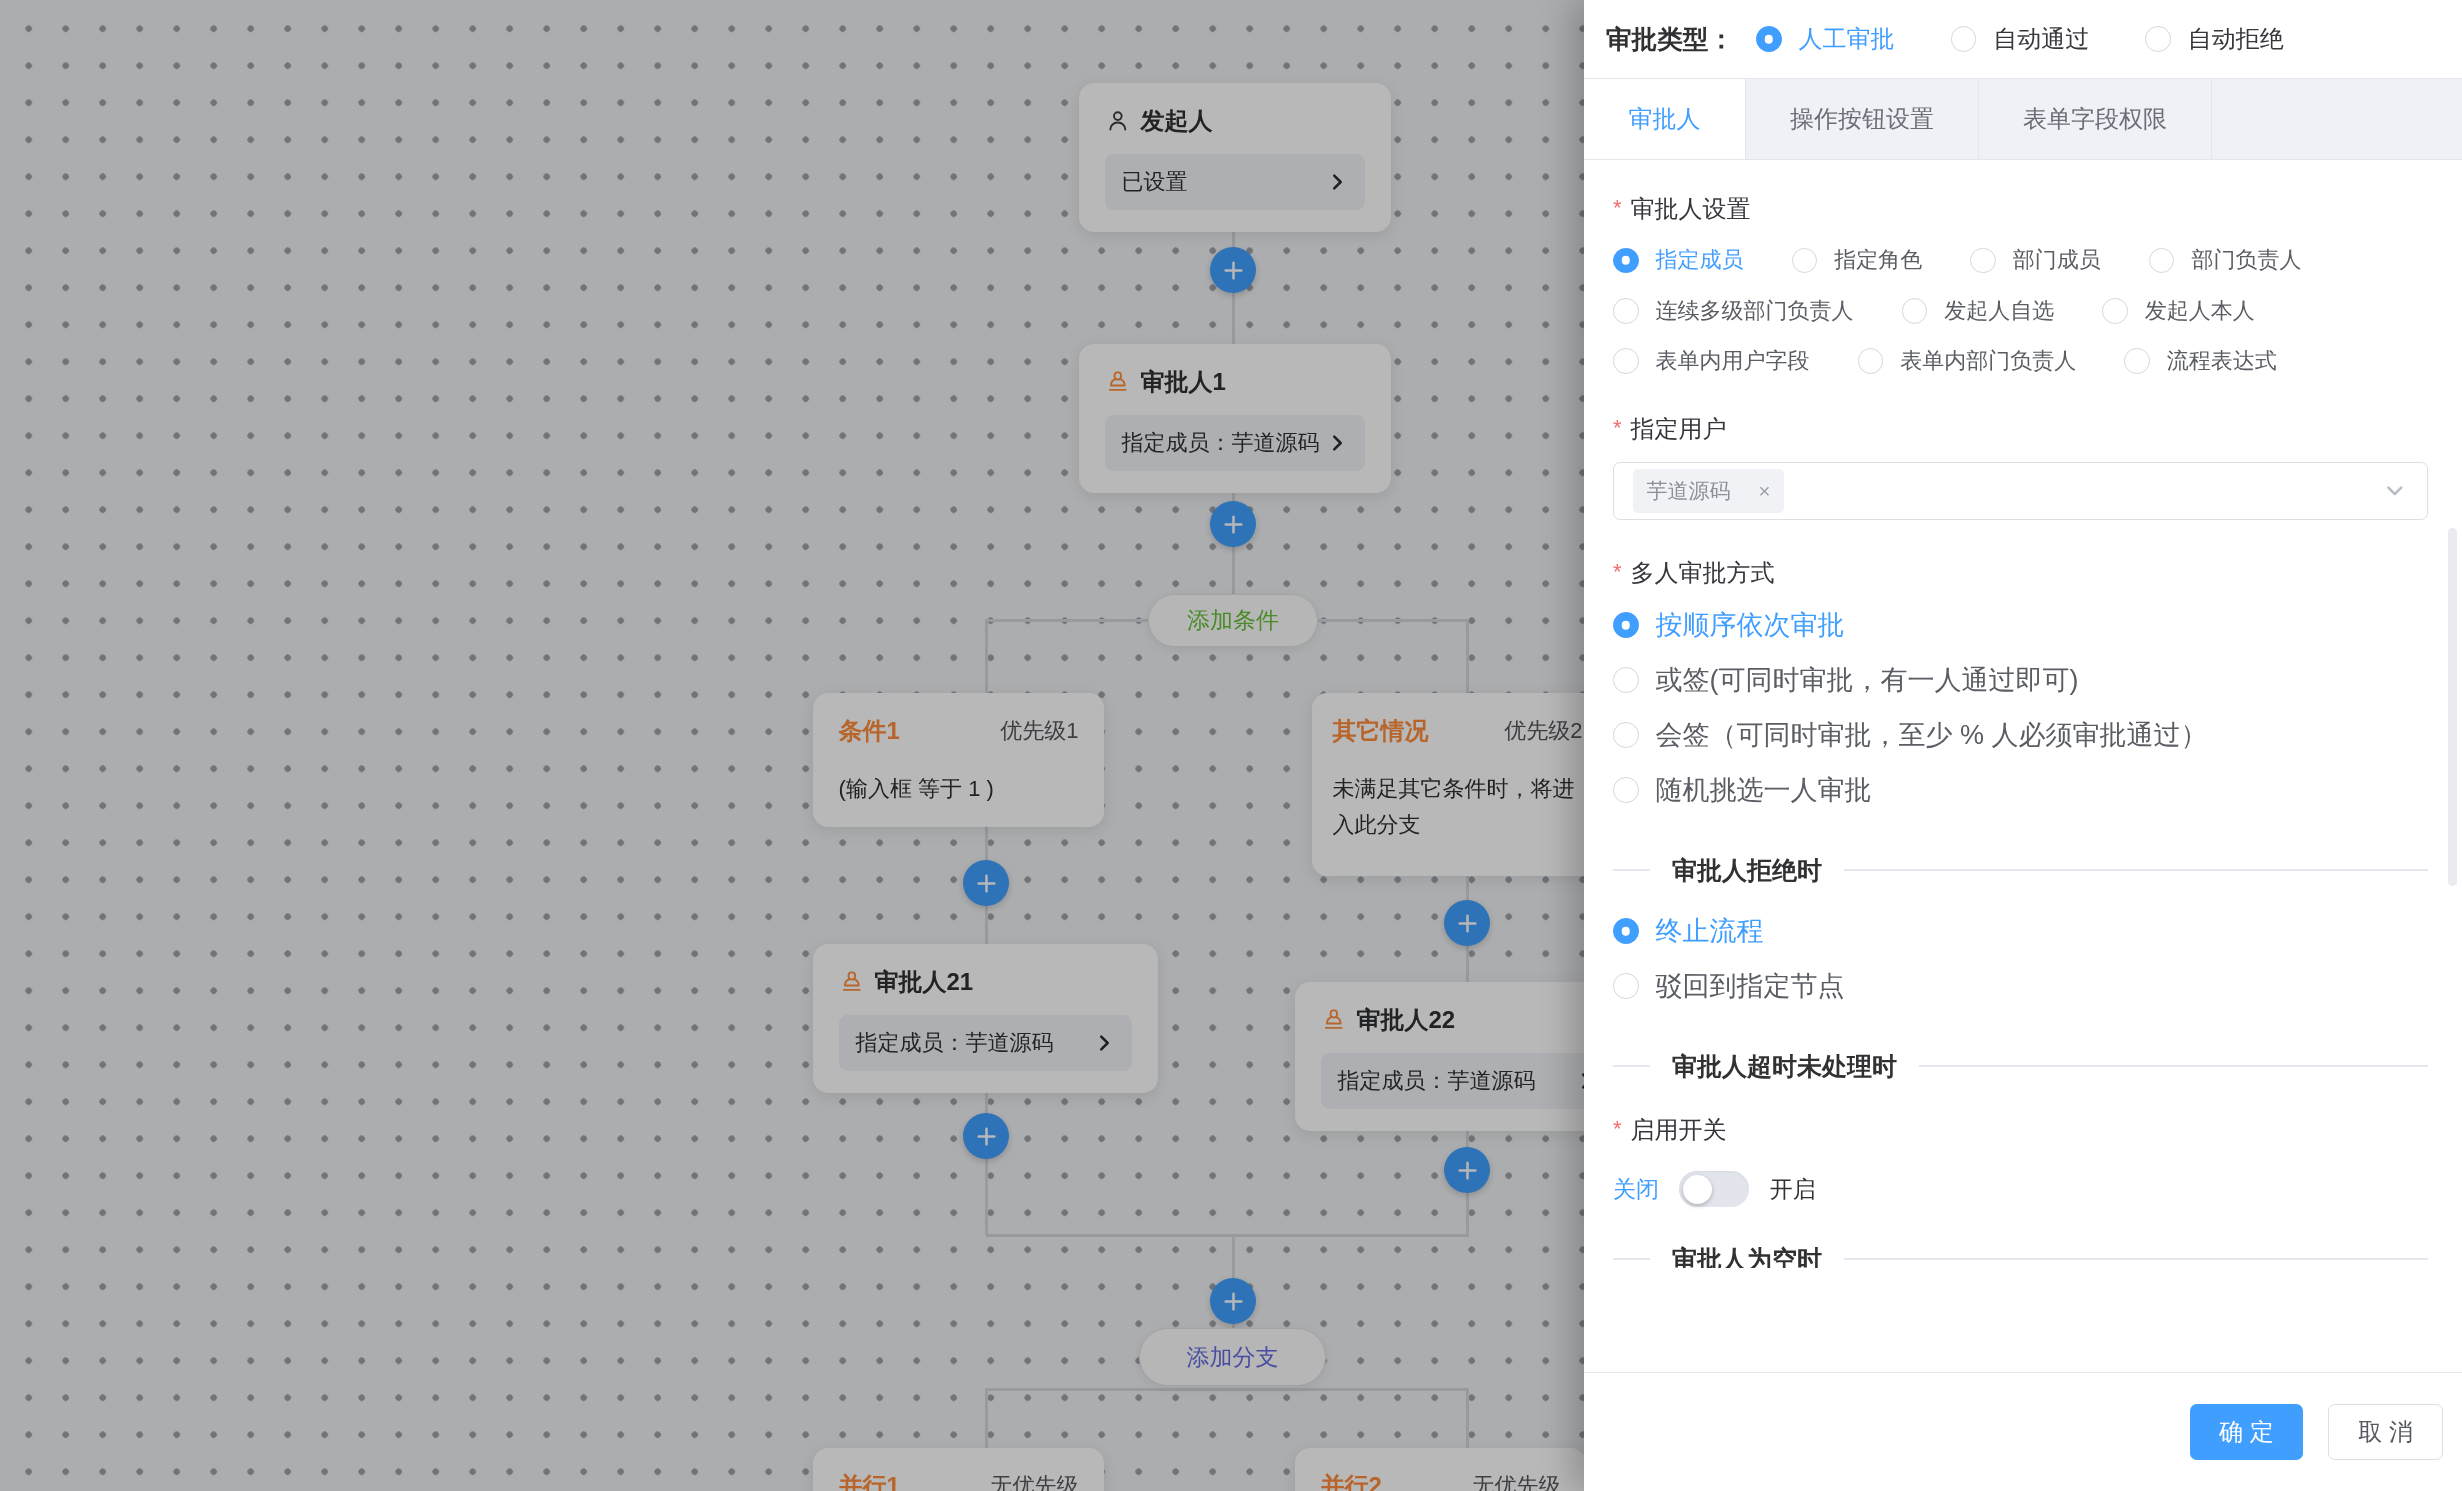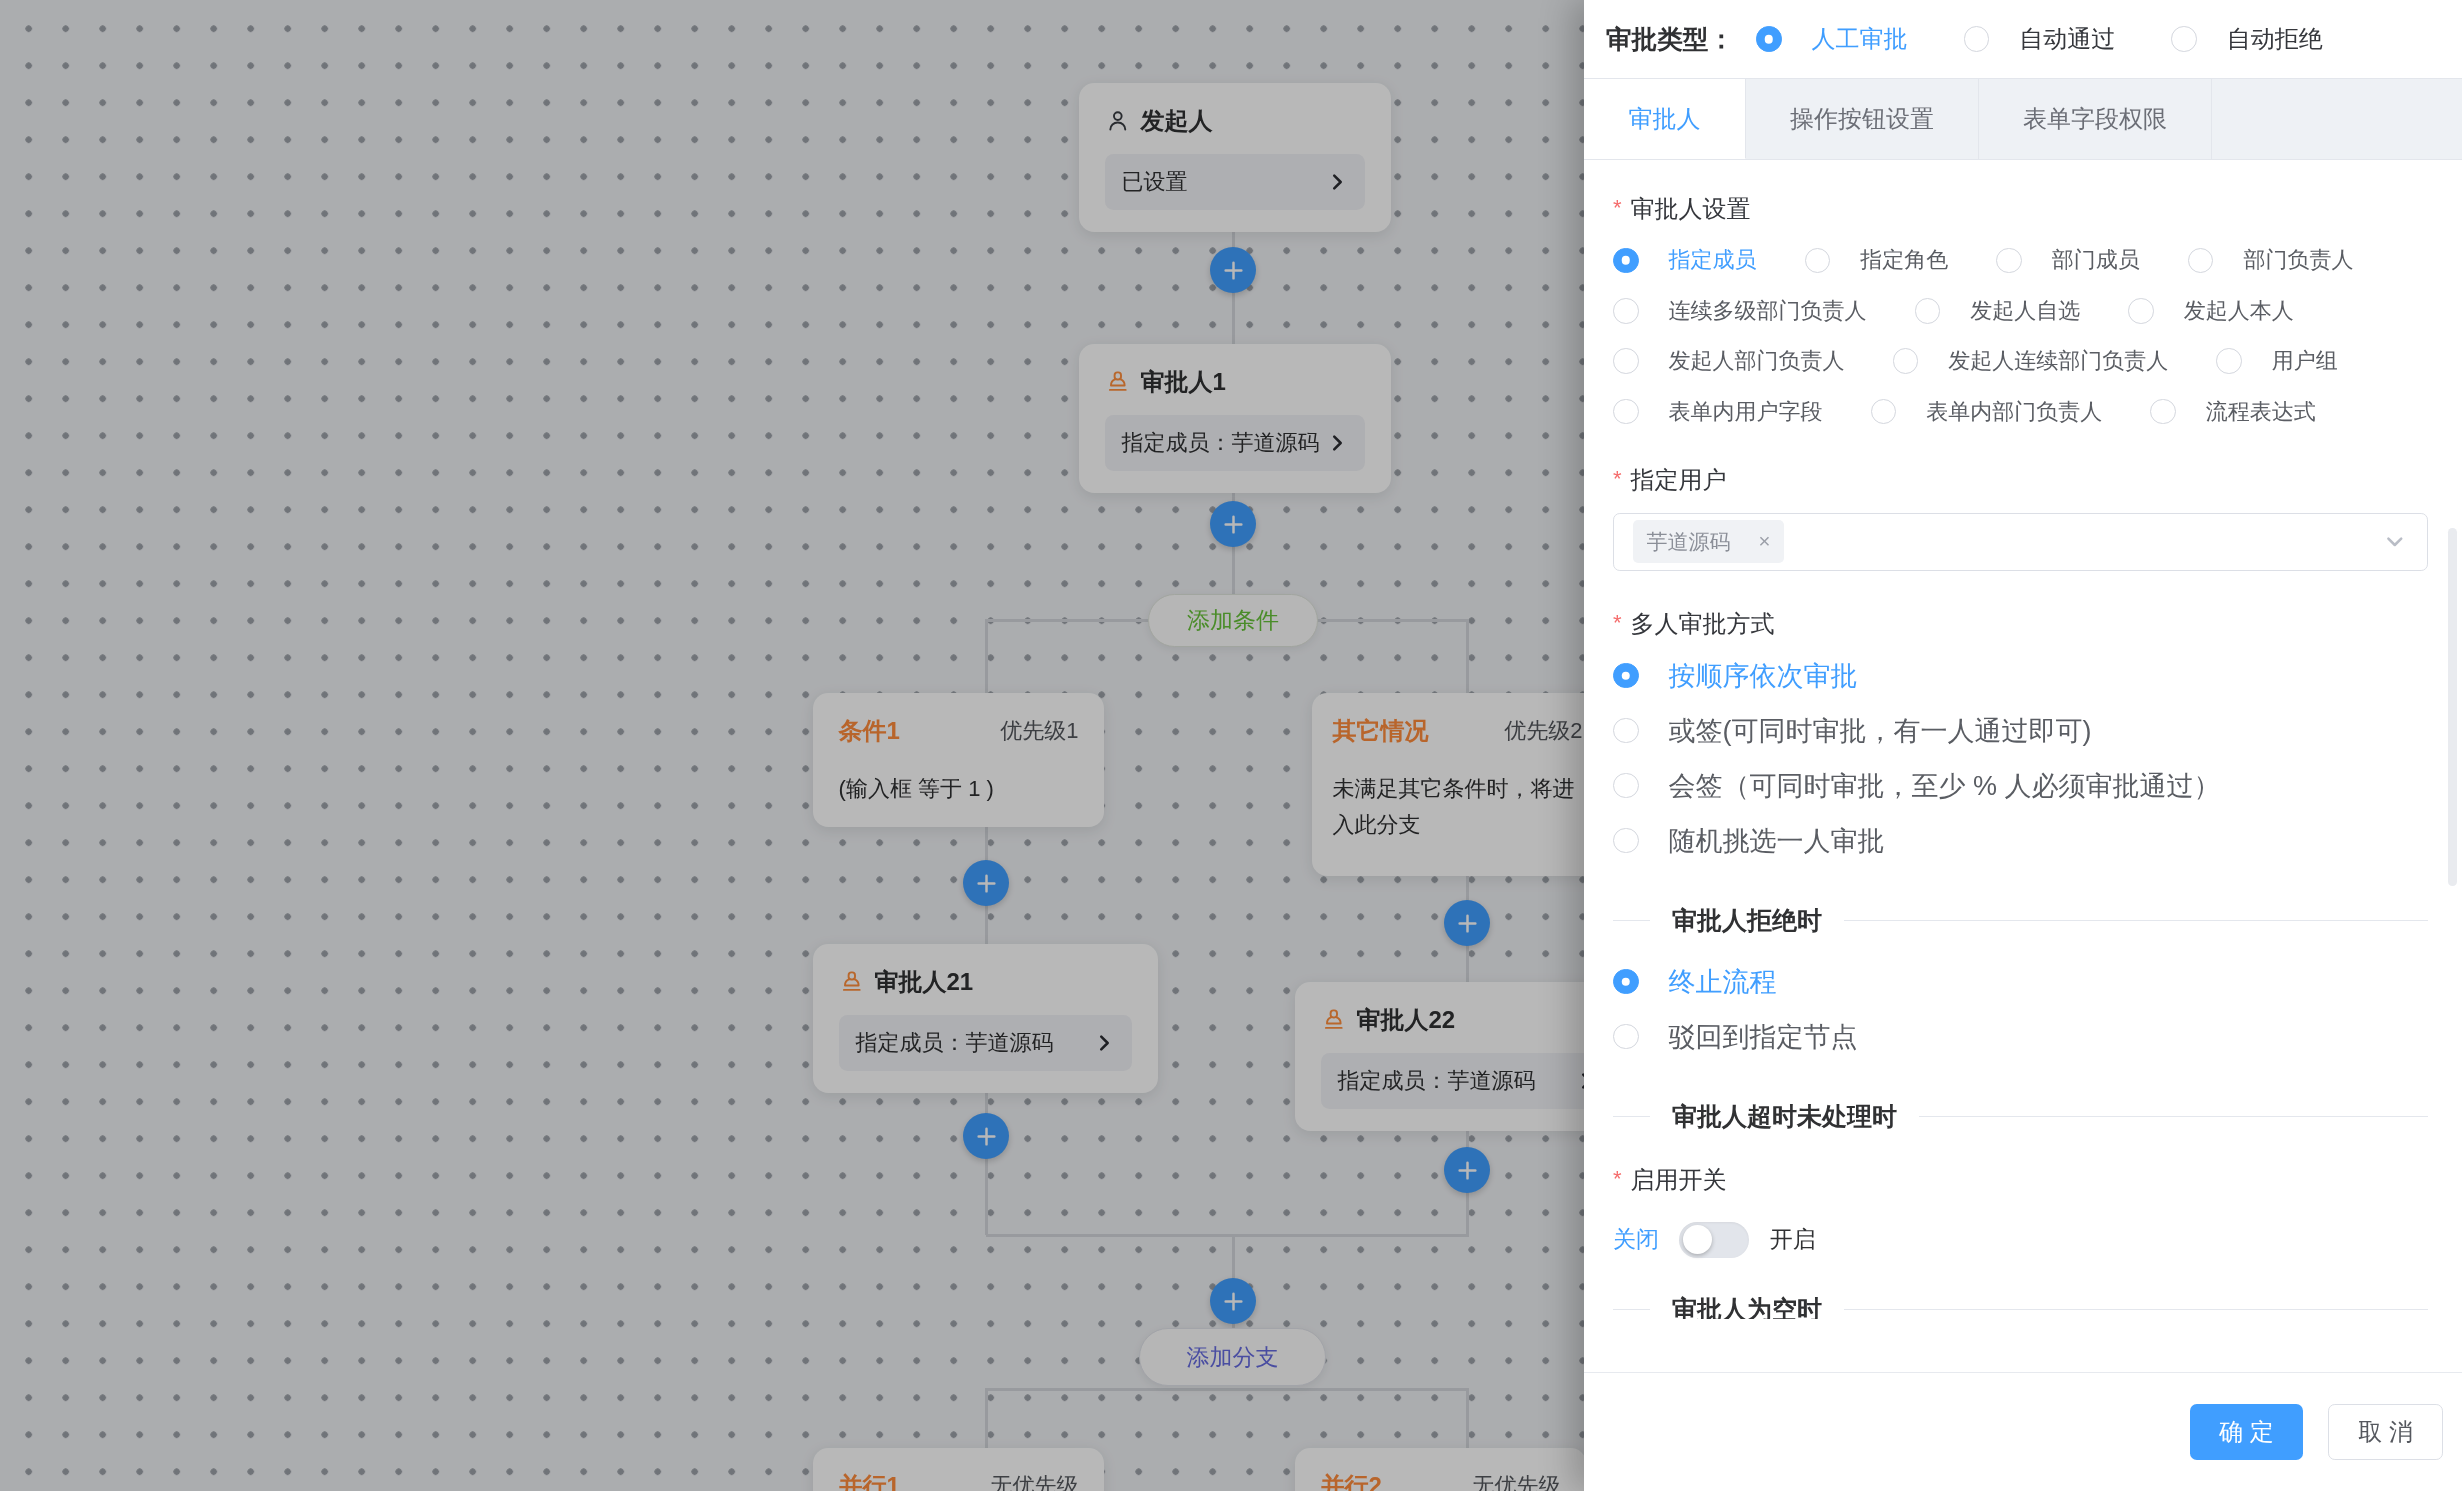--- a/index.html
+++ b/index.html
@@ -46,21 +46,21 @@
   .mask { position:absolute; inset:0; background:rgba(0,0,0,.28); z-index:50; }
 
   
   .drawer { position:absolute; top:0; right:0; width:878px; height:1491px; background:#ffffff;
     z-index:100; box-shadow:-12px 0 31px rgba(0,0,0,.22); }
 
   .atype-row { display:flex; align-items:center; height:78px; padding:0 22px; }
   .atype-label { font-size:25.6px; font-weight:bold; color:#303133; margin-right:22px; }
   .atype-row .radio-item { margin-right:56px; }
 
-  .radio-item { display:inline-flex; align-items:center; gap:30px; cursor:pointer; font-size:22px; color:#5a5d63; }
+  .radio-item { display:inline-flex; align-items:center; gap:17px; cursor:pointer; font-size:22px; color:#5a5d63; }
   .radio-circ { width:25.6px; height:25.6px; border-radius:50%; background:#fff; border:1.7px solid #d4d7de; position:relative; flex:0 0 auto; }
   .radio-item.is-active .radio-circ { background:#409eff; border-color:#409eff; }
   .radio-item.is-active .radio-circ::after { content:""; position:absolute; left:50%; top:50%;
     width:8.5px; height:8.5px; border-radius:50%; background:#fff; transform:translate(-50%,-50%); }
   .radio-item.is-active .radio-lab { color:#409eff; }
   .atype-row .radio-lab { font-size:24px; color:#35373c; }
 
   .tabs { display:flex; height:82px; background:#eef1f5; border-top:0.9px solid #e3e6ec; border-bottom:0.9px solid #e3e6ec; }
   .tab { display:flex; align-items:center; justify-content:center; font-size:24px; color:#6b6e76;
     padding:0 44px; cursor:pointer; border-right:0.9px solid #e3e6ec; }
@@ -374,37 +374,20 @@
 
         <span class="radio-item">
           <span class="radio-circ"></span>
           <span class="radio-lab">发起人本人</span>
         </span>
       </div>
     <div class="radio-row">
 
         <span class="radio-item">
           <span class="radio-circ"></span>
-          <span class="radio-lab">发起人部门负责人</span>
-        </span>
-
-        <span class="radio-item">
-          <span class="radio-circ"></span>
-          <span class="radio-lab">发起人连续部门负责人</span>
-        </span>
-
-        <span class="radio-item">
-          <span class="radio-circ"></span>
-          <span class="radio-lab">用户组</span>
-        </span>
-      </div>
-    <div class="radio-row">
-
-        <span class="radio-item">
-          <span class="radio-circ"></span>
           <span class="radio-lab">表单内用户字段</span>
         </span>
 
         <span class="radio-item">
           <span class="radio-circ"></span>
           <span class="radio-lab">表单内部门负责人</span>
         </span>
 
         <span class="radio-item">
           <span class="radio-circ"></span>

